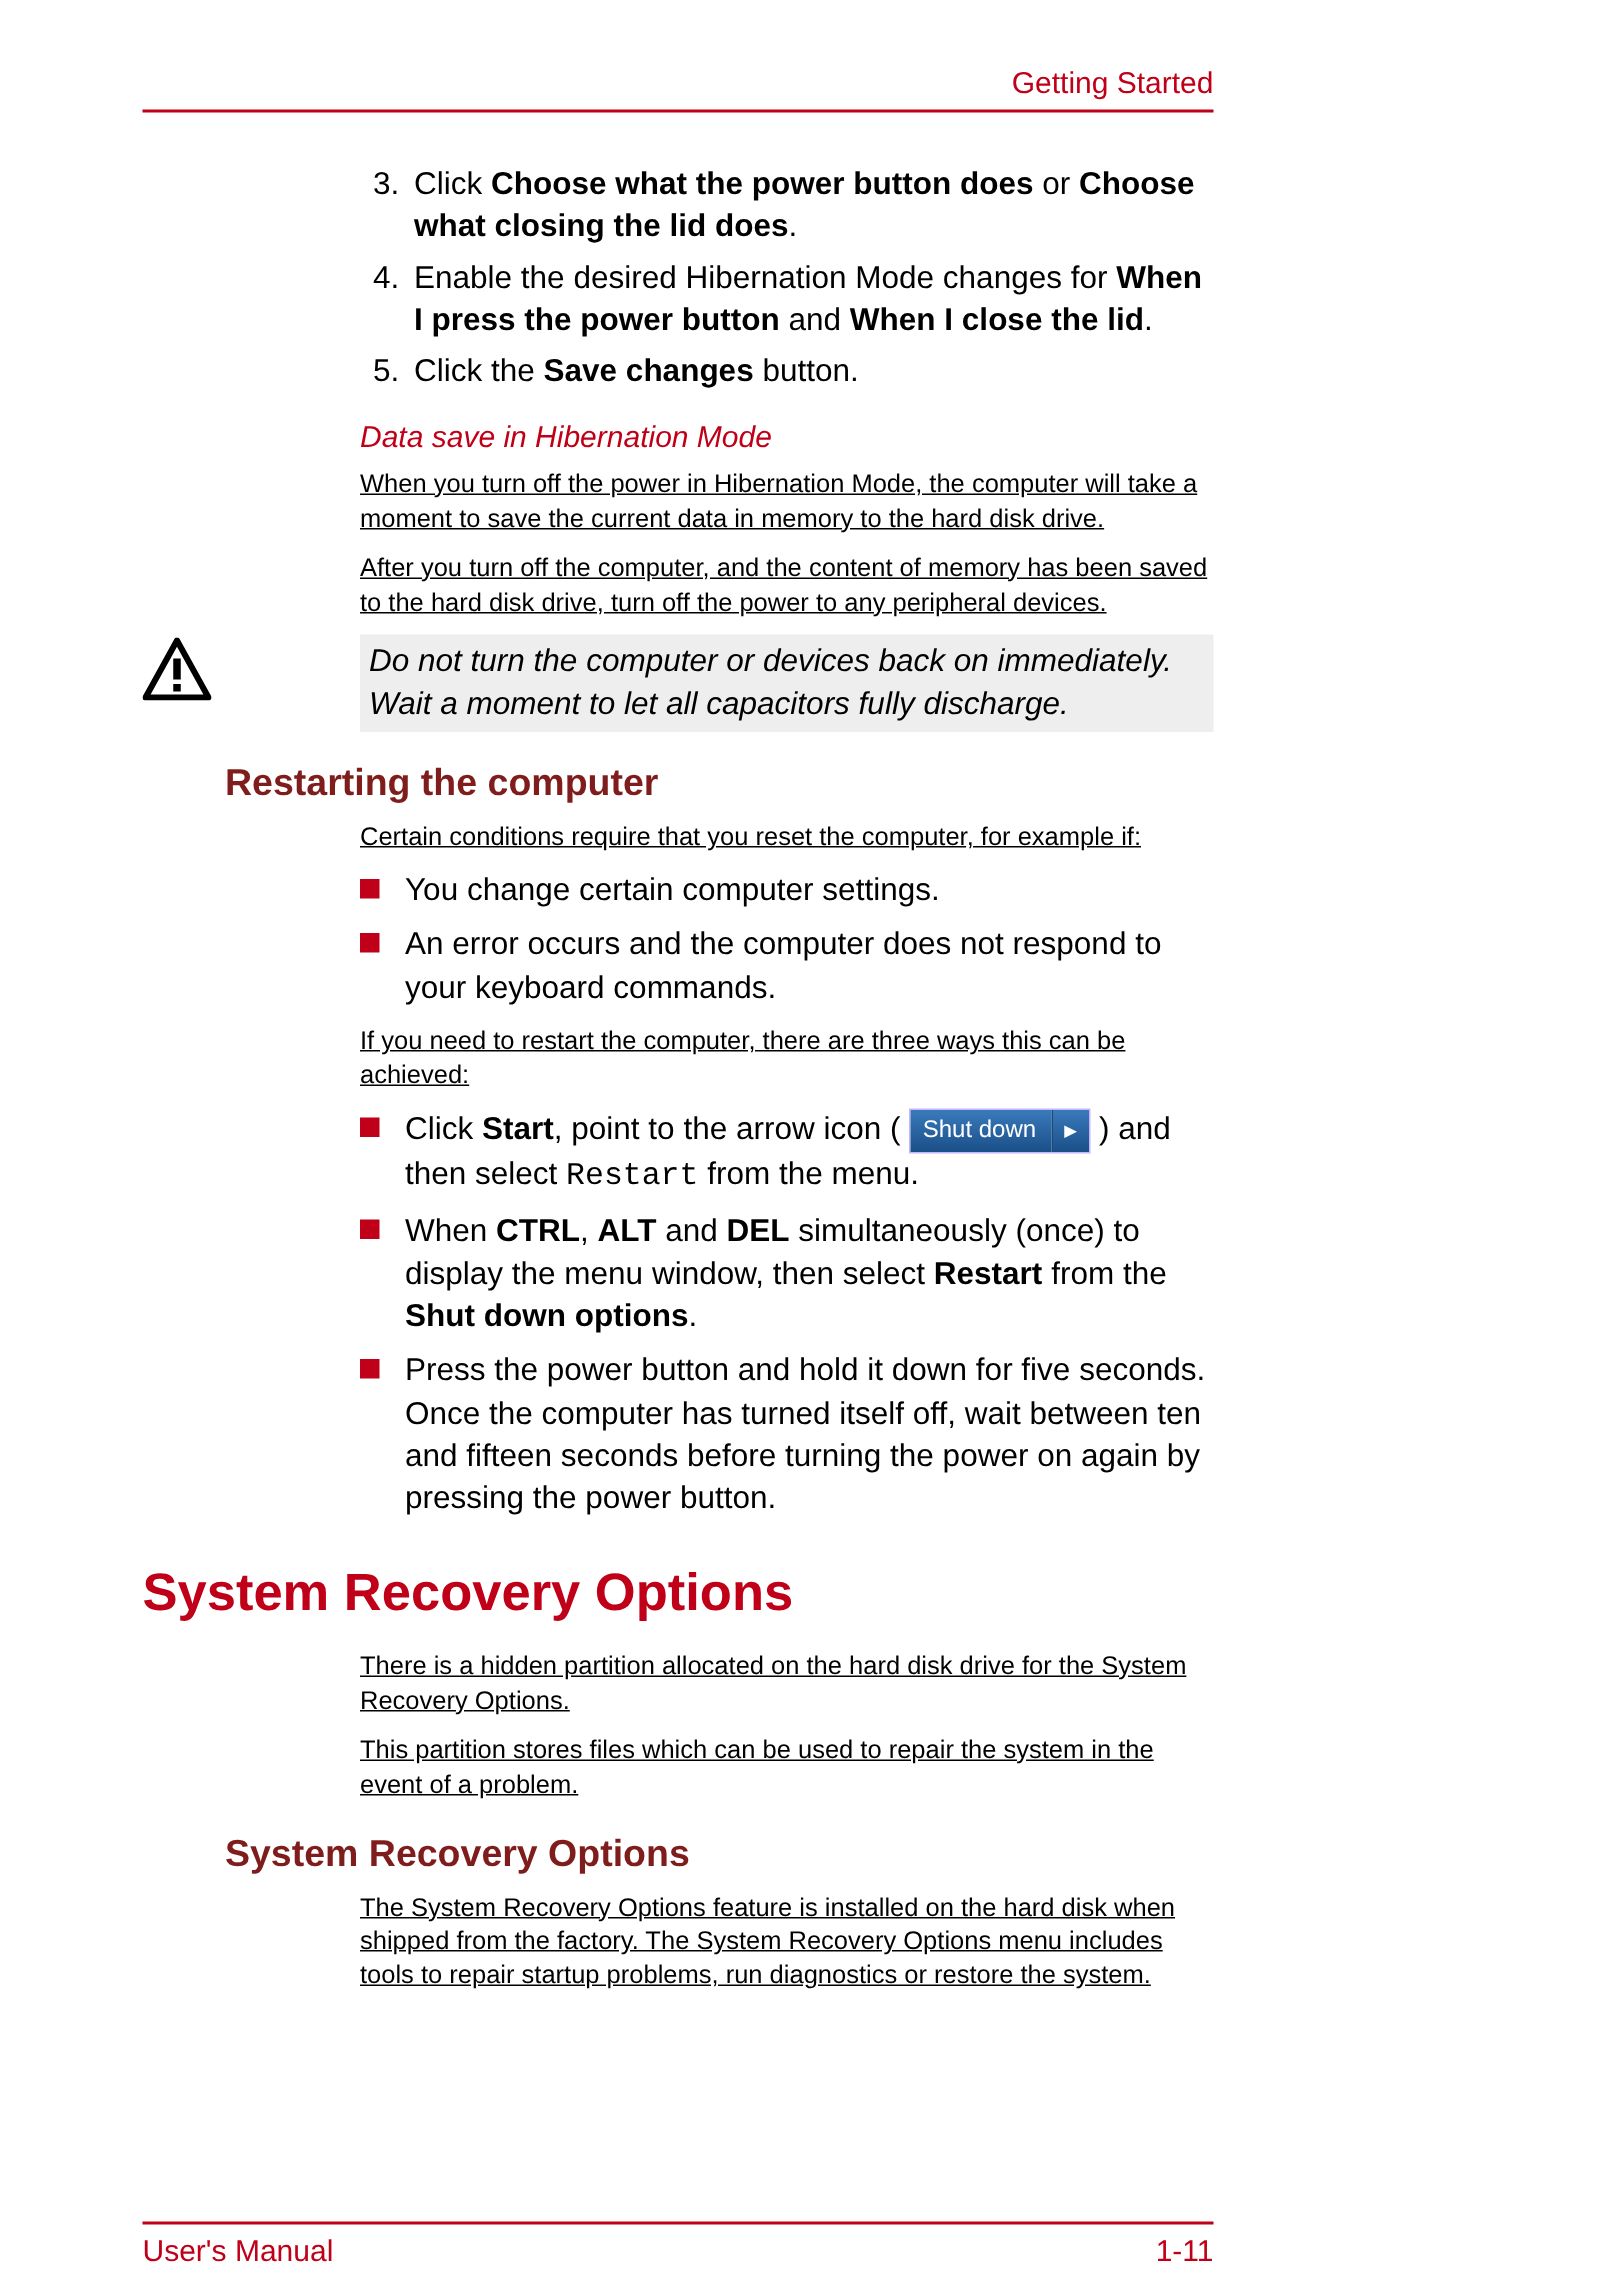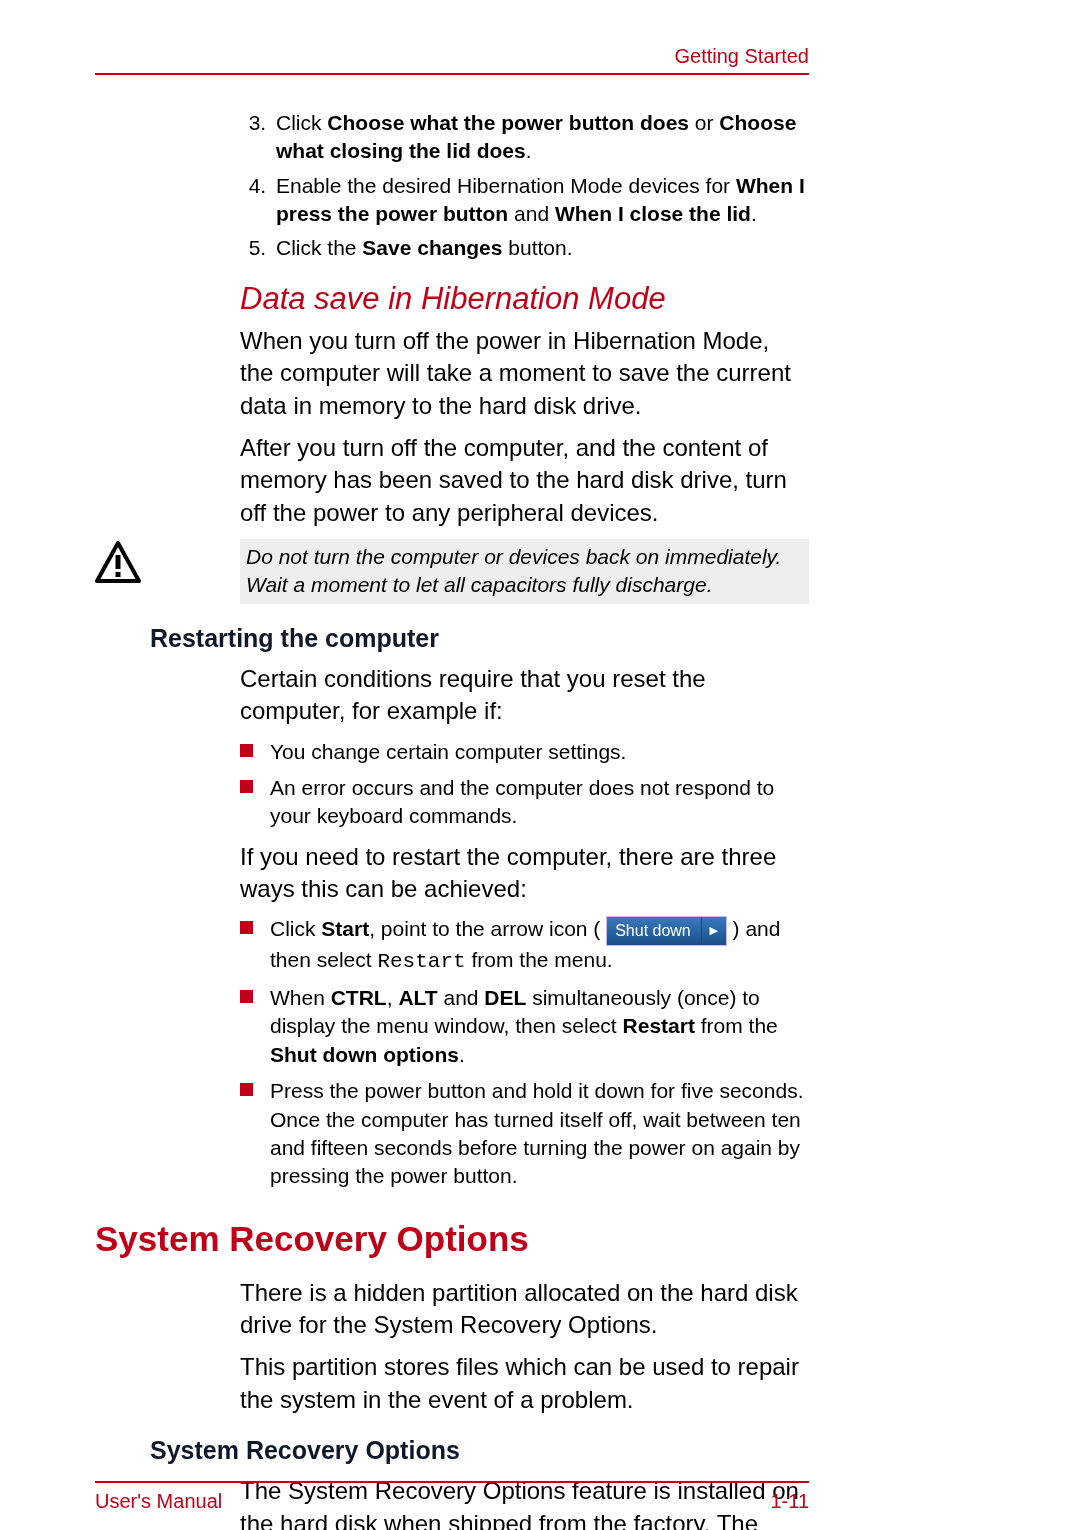--- a/index.html
+++ b/index.html
@@ -46,28 +46,29 @@
     font-size: 21px;
     line-height: 1.35;
   }
   ol.numbered li {
     margin-bottom: 6px;
     padding-left: 4px;
   }
   .italic-heading {
     color: #c00018;
     font-style: italic;
-    font-size: 31px;
+    font-size: 20px;
     margin: 18px 0 8px 0;
     font-weight: normal;
   }
   .para {
-    font-size: 24px;
+    font-size: 17px;
     line-height: 1.35;
     margin: 0 0 10px 0;
+    text-decoration: underline;
   }
   .note-row {
     display: flex;
     align-items: flex-start;
     margin: 8px 0 14px 0;
   }
   .note-icon-cell {
     width: 56px;
     flex: 0 0 56px;
     display: flex;
@@ -80,21 +81,21 @@
     font-size: 21px;
     line-height: 1.35;
     padding: 4px 6px;
     flex: 1;
     margin-left: 89px;
   }
   .note-row.fullwidth .note-text {
     margin-left: 89px;
   }
   h3.red-sub {
-    color: #0f172a;
+    color: #7f1d1d;
     font-weight: bold;
     font-size: 25px;
     margin: 20px 0 10px 0;
   }
   h2.red-main {
     color: #c00018;
     font-weight: bold;
     font-size: 35px;
     margin: 28px 0 18px 0;
   }
@@ -182,21 +183,21 @@
   <div class="header-rule"></div>
 
   <div class="content">
 
     <div class="indent-body">
       <ol class="numbered" start="3">
         <li>
           <span>Click </span><strong>Choose what the power button does</strong><span> or </span><strong>Choose what closing the lid does</strong><span>.</span>
         </li>
         <li>
-          <span>Enable the desired Hibernation Mode devices for </span><strong>When I press the power button</strong><span> and </span><strong>When I close the lid</strong><span>.</span>
+          <span>Enable the desired Hibernation Mode changes for </span><strong>When I press the power button</strong><span> and </span><strong>When I close the lid</strong><span>.</span>
         </li>
         <li>
           <span>Click the </span><strong>Save changes</strong><span> button.</span>
         </li>
       </ol>
 
       <div class="italic-heading">Data save in Hibernation Mode</div>
       <p class="para">When you turn off the power in Hibernation Mode, the computer will take a moment to save the current data in memory to the hard disk drive.</p>
       <p class="para">After you turn off the computer, and the content of memory has been saved to the hard disk drive, turn off the power to any peripheral devices.</p>
     </div>

